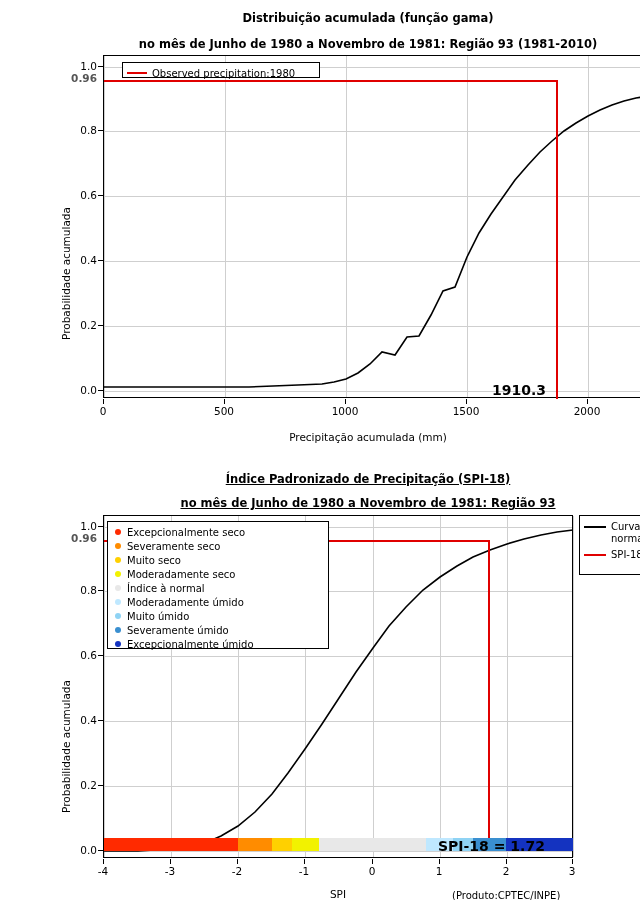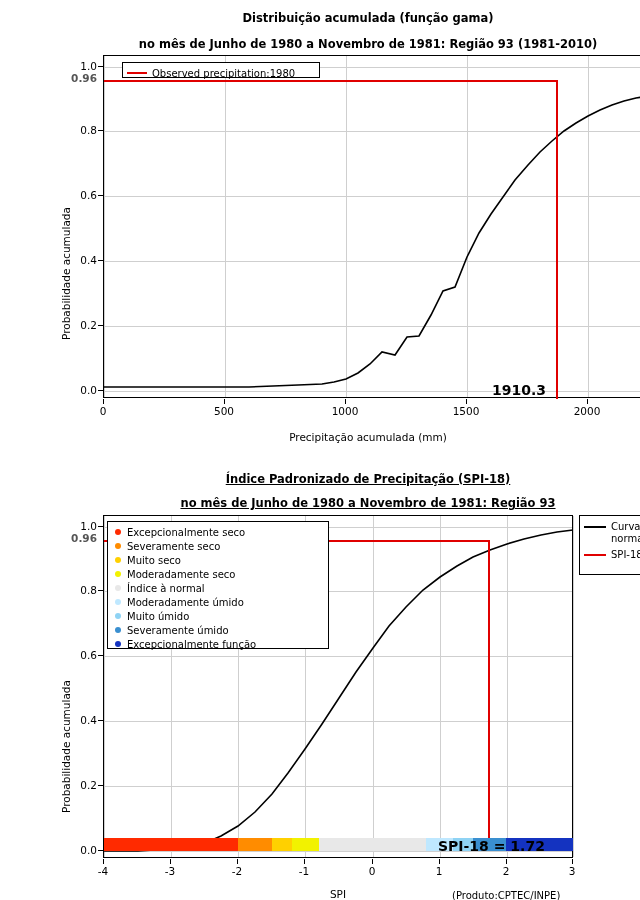--- a/index.html
+++ b/index.html
@@ -296,21 +296,21 @@
       <div class="legend-row">
         <span class="legend-dot" style="background:#8fd3f4;"></span>
         <span>Muito úmido</span>
       </div>
       <div class="legend-row">
         <span class="legend-dot" style="background:#3a8fd0;"></span>
         <span>Severamente úmido</span>
       </div>
       <div class="legend-row">
         <span class="legend-dot" style="background:#1433c0;"></span>
-        <span>Excepcionalmente função</span>
+        <span>Excepcionalmente úmido</span>
       </div>
     </div>
 
     <div class="spi-bar" style="left:0px; top:322px; width:469px;">
       <div class="spi-seg" style="width:134px; background:#ff2a00;"></div>
       <div class="spi-seg" style="width:34px; background:#ff8c00;"></div>
       <div class="spi-seg" style="width:20px; background:#ffd000;"></div>
       <div class="spi-seg" style="width:27px; background:#f2f200;"></div>
       <div class="spi-seg" style="width:107px; background:#e8e8e8;"></div>
       <div class="spi-seg" style="width:27px; background:#bfe8ff;"></div>

